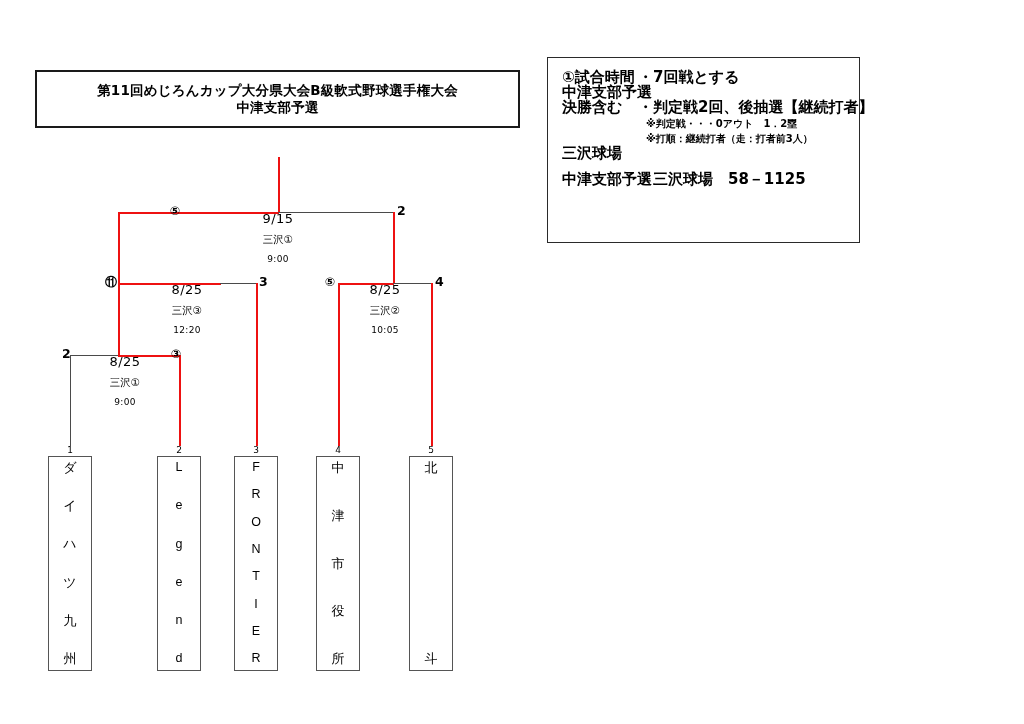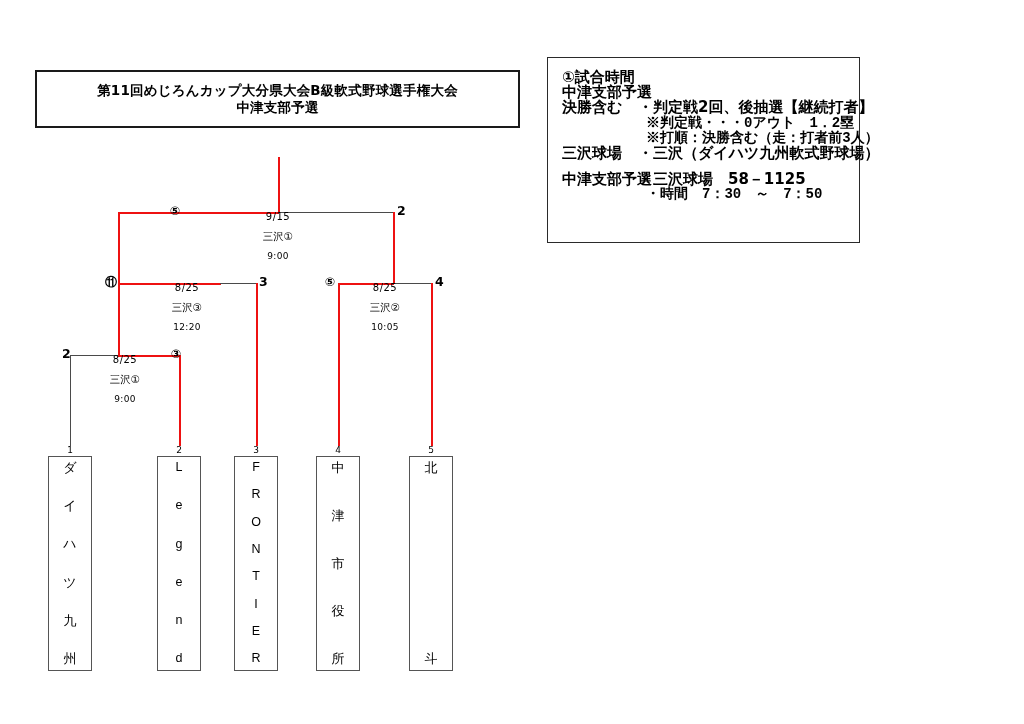--- a/index.html
+++ b/index.html
@@ -78,47 +78,46 @@
     display: flex;
     align-items: center;
     font-size: 15px;
     font-weight: bold;
     line-height: 15.2px;
     white-space: nowrap;
   }
   .rule-label { width: 76px; flex: 0 0 76px; }
   .rule-value { flex: 1 1 auto; }
   .rule-note {
-    font-size: 14px;
+    font-size: 10px;
     font-weight: bold;
     line-height: 15.2px;
     white-space: nowrap;
     padding-left: 84px;
-    font-family: Liberation Mono, monospace;
   }
   .rule-gap { height: 11px; }
 
   
   .ln { position: absolute; }
   .ln.h { height: 0; border-top-style: solid; }
   .ln.v { width: 0; border-left-style: solid; }
 
   .red.h  { border-top-width: 2.6px;  border-top-color: #ee1111; }
   .red.v  { border-left-width: 2.6px; border-left-color: #ee1111; }
   .blk.h  { border-top-width: 1.4px;  border-top-color: #4a4a4a; }
   .blk.v  { border-left-width: 1.4px; border-left-color: #4a4a4a; }
 
   
   .match-info {
     position: absolute;
     text-align: center;
     white-space: nowrap;
     line-height: 1.0;
   }
-  .match-info .mi-date  { font-size: 10px; letter-spacing: 0.5px; }
+  .match-info .mi-date  { font-size: 13px; letter-spacing: 0.5px; }
   .match-info .mi-venue { font-size: 10.5px; margin-top: 9px; }
   .match-info .mi-time  { font-size: 9px; margin-top: 10px; letter-spacing: 0.3px; }
 
   
   .score {
     position: absolute;
     font-size: 12.5px;
     font-weight: bold;
     line-height: 1;
     white-space: nowrap;
@@ -166,40 +165,39 @@
 
   <div id="title-box">
     <div class="tline">第11回めじろんカップ大分県大会B級軟式野球選手権大会</div>
     <div class="tline">中津支部予選</div>
   </div>
 
 
   <div id="rules-box">
     <div class="rule-row">
       <div class="rule-label">①試合時間</div>
+      <div class="rule-value">・7回戦とする</div>
     </div>
     <div class="rule-row">
       <div class="rule-label">中津支部予選</div>
     </div>
     <div class="rule-row">
       <div class="rule-label">決勝含む</div>
       <div class="rule-value">・判定戦2回、後抽選【継続打者】</div>
     </div>
     <div class="rule-note">※判定戦・・・0アウト　1．2塁</div>
-    <div class="rule-note">※打順：決勝含む（走：打者前3人）</div>
+    <div class="rule-note">※打順：継続打者（走：打者前3人）</div>
     <div class="rule-row">
       <div class="rule-label">三沢球場</div>
-      <div class="rule-value">・三沢（ダイハツ九州軟式野球場）</div>
     </div>
     <div class="rule-gap"></div>
     <div class="rule-row">
       <div class="rule-label">中津支部予選</div>
       <div class="rule-value">・三沢球場　58－1125</div>
     </div>
-    <div class="rule-note">・時間　7：30　～　7：50</div>
   </div>
 
   <div class="ln v red" style="left:278px; top:157px;  height:56px;"></div>
 
   <div class="ln h red" style="left:118px; top:212px; width:161px;"></div>
   <div class="ln h blk" style="left:278px; top:212px; width:117px;"></div>
 
   <div class="ln v red" style="left:118px; top:212px; height:72px;"></div>
 
   <div class="ln v red" style="left:393px; top:212px; height:72px;"></div>

